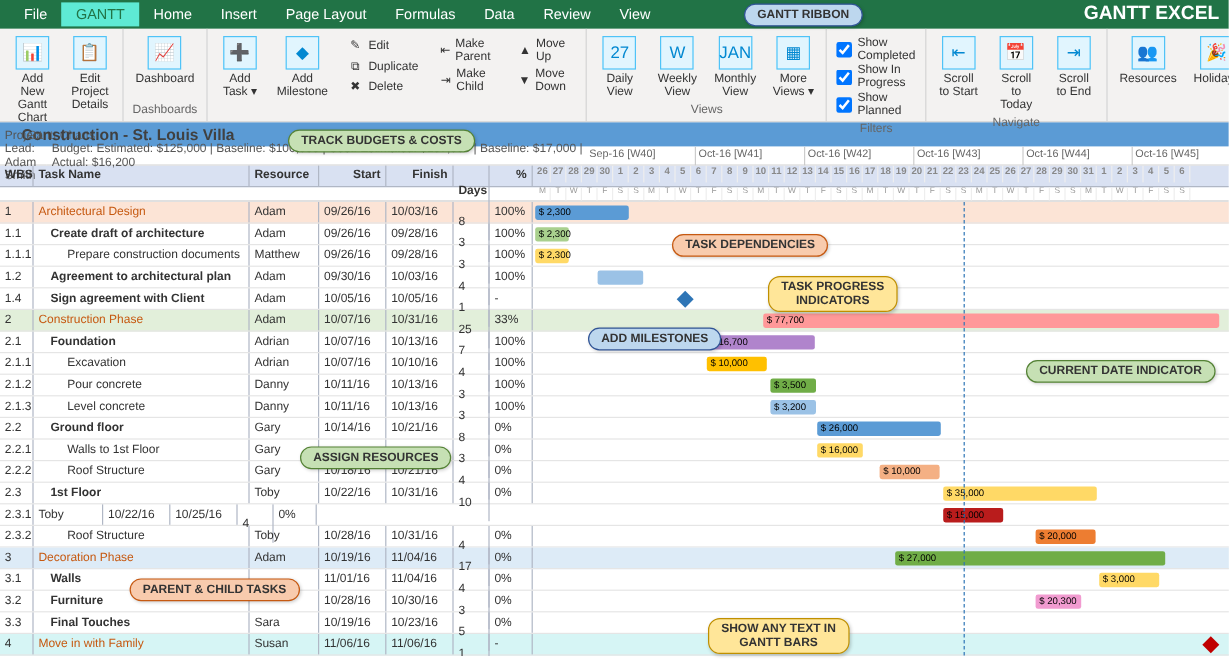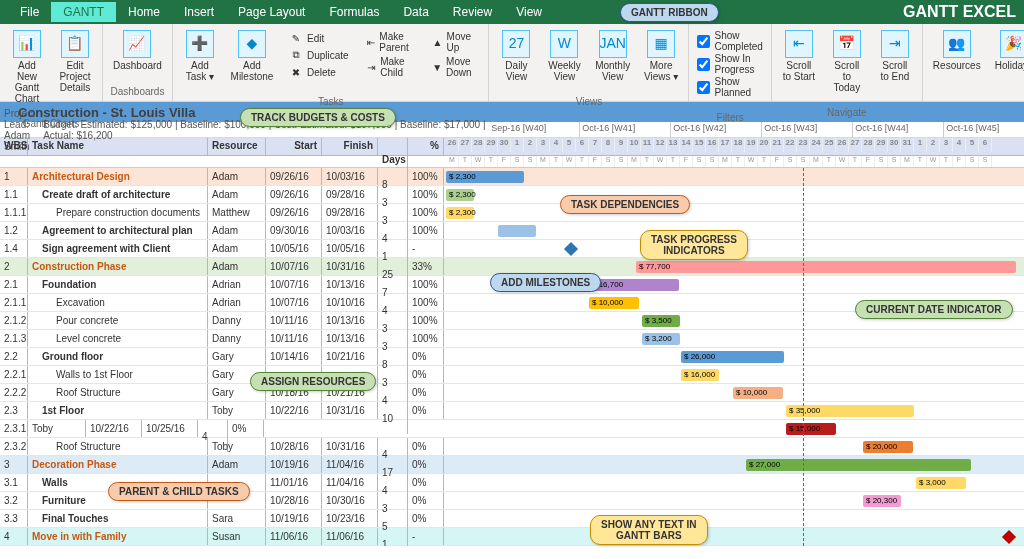--- a/index.html
+++ b/index.html
@@ -5,21 +5,21 @@
 *{box-sizing:border-box;margin:0;padding:0;font-family:'Segoe UI',Arial,sans-serif}
 body{width:1024px;height:559px;overflow:hidden;background:#fff;font-size:11px;color:#333;position:relative}
 .titlebar{height:22px;background:#217346;color:#fff;display:flex;align-items:center;padding:12px 8px}
 .tabs{display:flex;gap:0}
 .tab{padding:3px 12px;cursor:pointer;font-size:12px}
 .tab.active{background:#5eead4;color:#217346}
 .app-title{margin-left:auto;font-weight:700;font-size:16px}
 .ribbon{height:78px;background:#f3f2f1;border-bottom:1px solid #d4d4d4;display:flex}
 .grp{display:flex;flex-direction:column;padding:4px 6px;border-right:1px solid #d4d4d4}
 .grp-items{display:flex;gap:6px;flex:1}
-.grp-label{text-align:center;font-size:10px;color:#666;margin-top:12px}
+.grp-label{text-align:center;font-size:10px;color:#666;margin-top:2px}
 .rbtn{display:flex;flex-direction:column;align-items:center;justify-content:flex-start;padding:2px 4px;cursor:pointer;text-align:center;line-height:1.1;font-size:10px;min-width:42px}
 .rbtn .ico{width:28px;height:28px;border:1px solid #4fc3f7;background:#e1f5fe;margin-bottom:2px;display:flex;align-items:center;justify-content:center;font-size:14px;color:#0288d1}
 .vlist{display:flex;flex-direction:column;gap:1px;font-size:10px;padding:2px}
 .vlist .li{display:flex;align-items:center;gap:4px;cursor:pointer;padding:1px 4px}
 .vlist .li .mi{width:14px;height:14px;display:inline-flex;align-items:center;justify-content:center;font-size:10px}
 .chklist{display:flex;flex-direction:column;gap:1px;font-size:10px;padding:2px}
 .chklist label{display:flex;align-items:center;gap:4px;cursor:pointer}
 .project-hdr{height:20px;background:#5b9bd5;color:#404040;display:flex;align-items:center;padding:0 18px;font-size:13px;font-weight:600}
 .meta{display:flex;flex-direction:row}
 .meta-row{height:16px;display:flex;align-items:center;font-size:10px;color:#555;padding:0 4px;border-bottom:1px solid #d9d9d9}
@@ -35,21 +35,21 @@
 .tl-hdr{flex:1;overflow:hidden;position:relative}
 .months{height:16px;display:flex}
 .month{font-size:9px;padding:1px 2px;border-right:1px solid #ccc;color:#666;white-space:nowrap}
 .days{height:14px;display:flex}
 .daycell{width:13px;font-size:8px;text-align:center;border-right:1px solid #eee;color:#888}
 .dow{height:12px;display:flex}
 .dowcell{width:13px;font-size:7px;text-align:center;border-right:1px solid #eee;color:#999}
 .rows{overflow-y:auto}
 .trow{height:18px;display:flex;border-bottom:1px solid #e5e5e5;font-size:10px;align-items:stretch}
 .trow .left-cols>div{display:flex;align-items:center}
-.trow.lvl1 .c-name{font-weight:700;color:#c65911}
+.trow.lvl1 .c-name{font-weight:400;color:#c65911}
 .trow.lvl1.bg-orange{background:#fce4d6}
 .trow.lvl1.bg-green{background:#e2efda}
 .trow.lvl1.bg-blue{background:#ddebf7}
 .trow.lvl1.bg-teal{background:#d6f5f5}
 .trow.lvl2 .c-name{font-weight:700;padding-left:14px}
 .trow.lvl3 .c-name{padding-left:28px}
 .gcell{flex:1;position:relative}
 .bar{position:absolute;height:12px;top:3px;border-radius:2px;font-size:8px;color:#000;padding:0 3px;line-height:12px;white-space:nowrap}
 .callout{position:absolute;background:#fff;border:1px solid #888;border-radius:10px;padding:3px 10px;font-size:10px;font-weight:700;z-index:20;box-shadow:1px 1px 3px rgba(0,0,0,.2)}
 .callout.green{background:#c6e0b4;border-color:#548235}
@@ -142,21 +142,20 @@
       <div class="li">
             <span class="mi">▲</span>
             <span>Move Up</span>
           </div>
       <div class="li">
             <span class="mi">▼</span>
             <span>Move Down</span>
           </div>
     </div>
   </div>
-      <div class="grp-label">Tasks</div>
     </div>
   <div class="grp">
       <div class="grp-items">
     <div class="rbtn">
           <div class="ico">27</div>
           <span>Daily
 View</span>
         </div>
     <div class="rbtn">
           <div class="ico">W</div>

